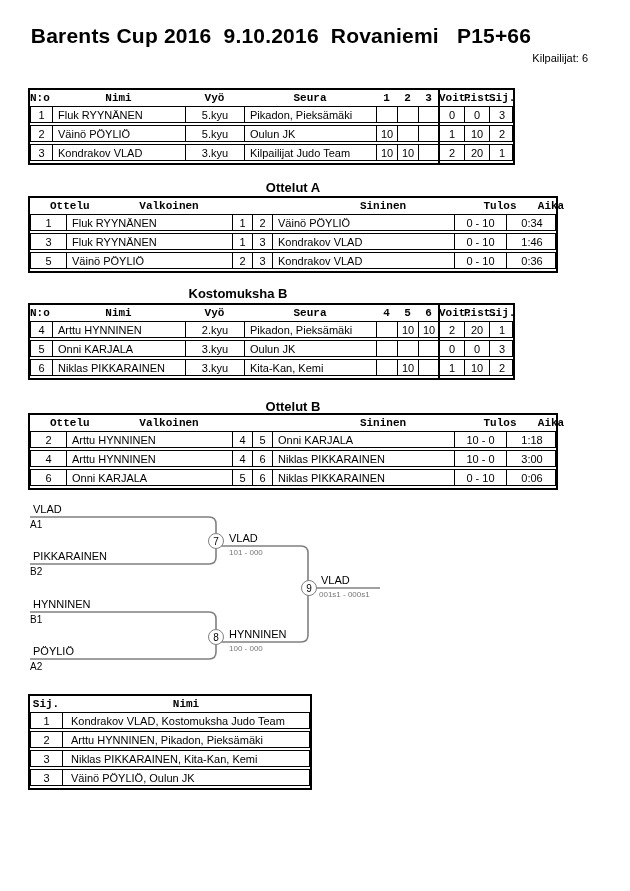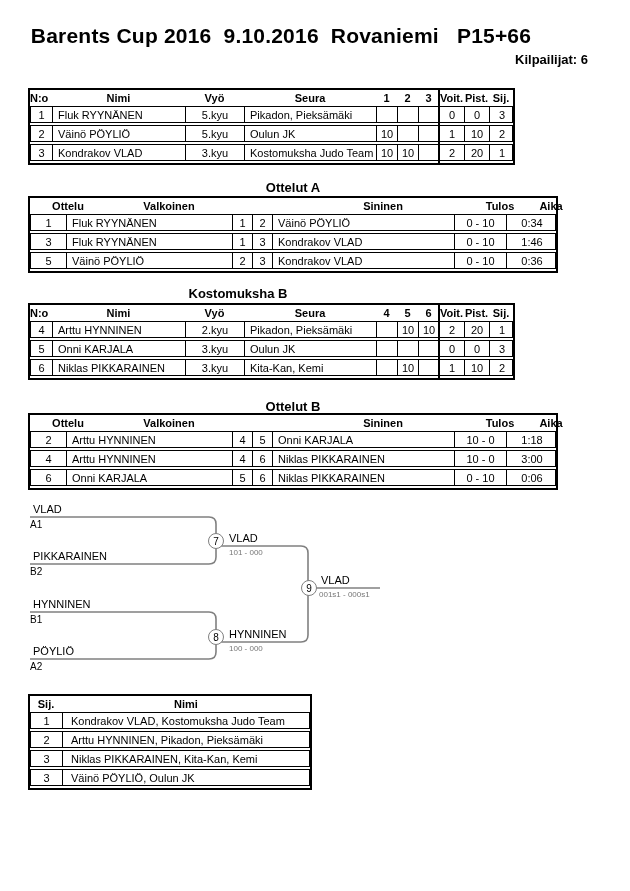--- a/index.html
+++ b/index.html
@@ -1,37 +1,37 @@
 <!DOCTYPE html>
 <html><head>
 <meta charset="utf-8">
 <style>
   html,body{margin:0;padding:0;background:#fff;}
   .page{position:relative;width:630px;height:891px;background:#ffffff;
         font-family:"Liberation Sans",sans-serif;color:#000;overflow:hidden;}
   .title{position:absolute;top:24px;left:0;width:562px;text-align:center;
          font-size:21px;font-weight:bold;white-space:pre;letter-spacing:.2px;}
   .note{position:absolute;top:52px;left:0;width:588px;text-align:right;
-        font-size:13px;font-weight:bold;}
+        font-size:11px;font-weight:normal;}
   .sec-h{position:absolute;font-size:13px;font-weight:bold;text-align:center;white-space:pre;}
   .h-ka{top:66px;left:28px;width:420px;}
   .h-oa{top:180px;left:28px;width:530px;}
   .h-kb{top:286px;left:28px;width:420px;}
   .h-ob{top:399px;left:28px;width:530px;}
   .h-tu{top:678px;left:28px;width:284px;}
 
   .tbl{position:absolute;left:28px;border:2px solid #000;background:#fff;box-sizing:content-box;}
   .t-ka{top:88px;width:483px;}
   .t-oa{top:196px;width:526px;}
   .t-kb{top:303px;width:483px;}
   .t-ob{top:413px;width:526px;}
   .t-tu{top:694px;width:280px;}
 
   .hdr{display:flex;height:16px;align-items:center;font-weight:bold;font-size:11px;}
-  .hc{text-align:center;white-space:nowrap;overflow:visible;flex:0 0 auto;}
+  .hc{text-align:center;white-space:nowrap;overflow:visible;flex:0 0 auto;font-family:Liberation Mono, monospace;}
   .trow{display:flex;height:17px;margin-bottom:2px;border:1px solid #000;
         align-items:stretch;font-size:11px;box-sizing:border-box;background:#fff;}
   .cell{display:flex;align-items:center;justify-content:center;
         border-right:1px solid #000;white-space:nowrap;overflow:visible;
         box-sizing:border-box;flex:0 0 auto;}
   .cell:last-child{border-right:none;}
 
   
   .kilp .c0{width:22px;} .kilp .c1{width:133px;justify-content:flex-start;padding-left:5px;}
   .kilp .c2{width:59px;} .kilp .c3{width:132px;justify-content:flex-start;padding-left:5px;}
@@ -107,21 +107,21 @@
           <div class="cell c5"></div>
           <div class="cell c6"></div>
           <div class="cell c7">1</div>
           <div class="cell c8">10</div>
           <div class="cell c9">2</div>
         </div>
         <div class="trow">
           <div class="cell c0">3</div>
           <div class="cell c1">Kondrakov VLAD</div>
           <div class="cell c2">3.kyu</div>
-          <div class="cell c3">Kostomuksha Judo Team</div>
+          <div class="cell c3">Kilpailijat Judo Team</div>
           <div class="cell c4">10</div>
           <div class="cell c5">10</div>
           <div class="cell c6"></div>
           <div class="cell c7">2</div>
           <div class="cell c8">20</div>
           <div class="cell c9">1</div>
         </div>
       </div>
     <div class="vsep"></div>
   </div>

